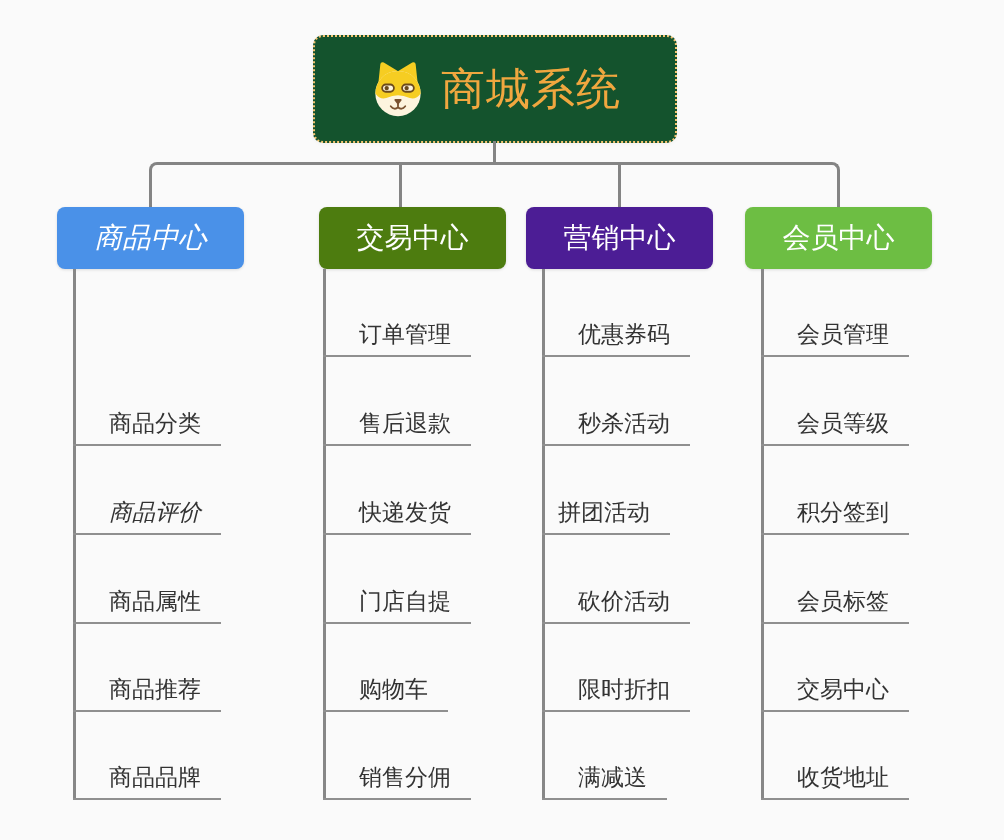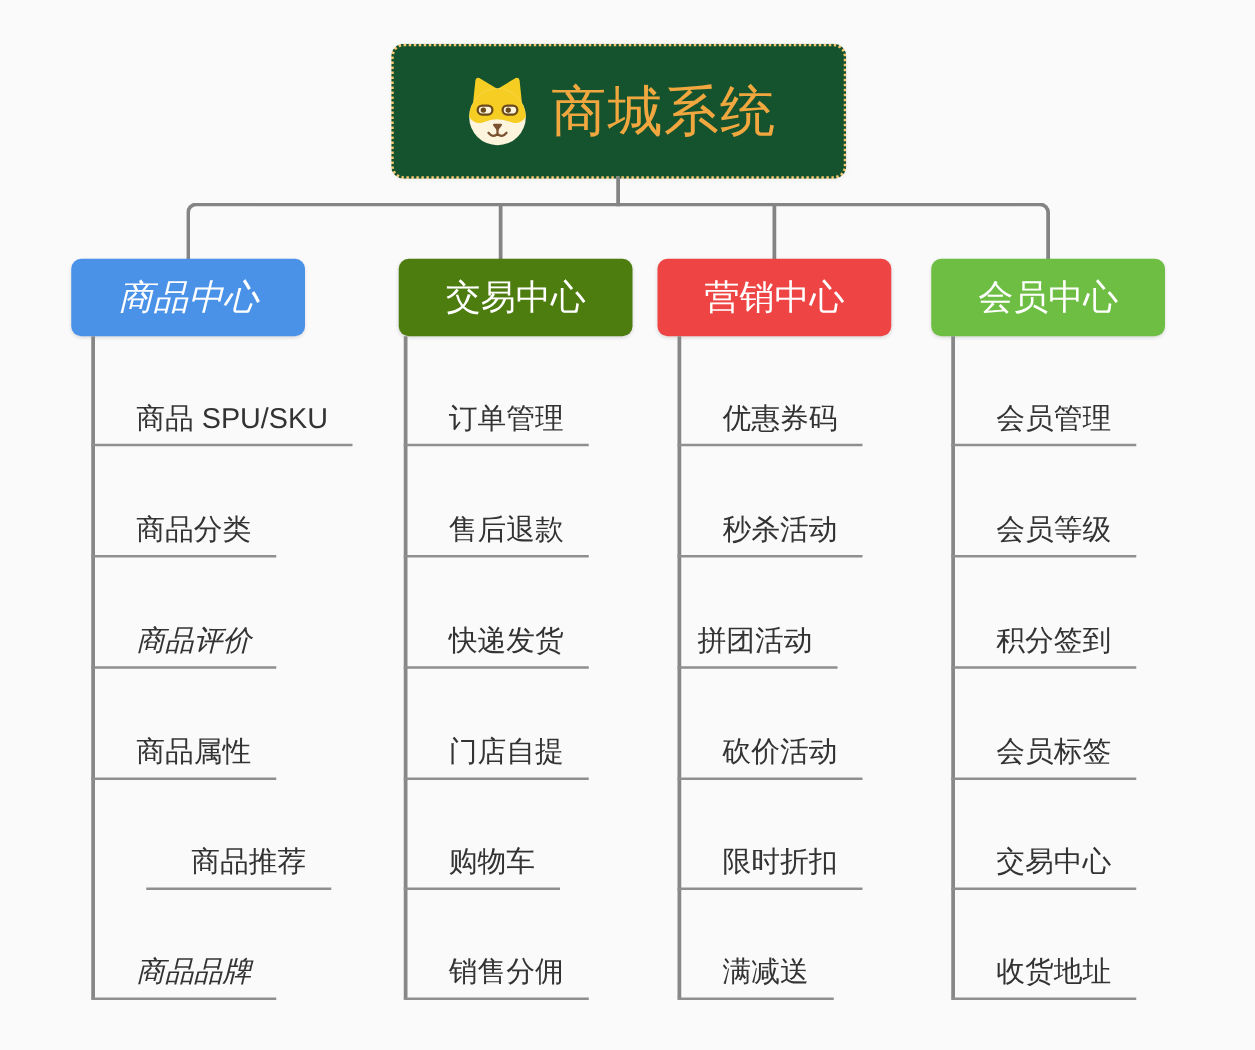--- a/index.html
+++ b/index.html
@@ -74,40 +74,39 @@
 <div class="bracket"></div>
 <div class="line mid-stem" style="left:399px;"></div>
 <div class="line mid-stem" style="left:618px;"></div>
 
 <div id="branches-layer">
     <div class="branch-node" style="left: 57px; background: rgb(74, 145, 232); font-style: italic;">
       <span>商品中心</span>
     </div>
     <div class="leaf-column" style="left: 73px;">
       <div class="column-line" style="height: 530px;"></div>
-      <div class="leaf" style="top: 42px;">商品 SPU/SKU</div>
       <div class="leaf" style="top: 131px;">商品分类</div>
       <div class="leaf" style="top: 220px; font-style: italic;">商品评价</div>
       <div class="leaf" style="top: 309px;">商品属性</div>
-      <div class="leaf" style="top: 397px; margin-left: 44px;">商品推荐</div>
-      <div class="leaf" style="top: 485px; font-style: italic;">商品品牌</div>
+      <div class="leaf" style="top: 397px;">商品推荐</div>
+      <div class="leaf" style="top: 485px;">商品品牌</div>
     </div>
     <div class="branch-node" style="left: 307px; background: #4d7c0f; margin-left: 12px;">
       <span>交易中心</span>
     </div>
     <div class="leaf-column" style="left: 323px;">
       <div class="column-line" style="height: 530px;"></div>
       <div class="leaf" style="top: 42px;">订单管理</div>
       <div class="leaf" style="top: 131px;">售后退款</div>
       <div class="leaf" style="top: 220px;">快递发货</div>
       <div class="leaf" style="top: 309px;">门店自提</div>
       <div class="leaf" style="top: 397px;">购物车</div>
       <div class="leaf" style="top: 485px;">销售分佣</div>
     </div>
-    <div class="branch-node" style="left: 526px; background: #ef4444;">
+    <div class="branch-node" style="left: 526px; background: #4c1d95;">
       <span>营销中心</span>
     </div>
     <div class="leaf-column" style="left: 542px;">
       <div class="column-line" style="height: 530px;"></div>
       <div class="leaf" style="top: 42px;">优惠券码</div>
       <div class="leaf" style="top: 131px;">秒杀活动</div>
       <div class="leaf" style="top: 220px; padding-left: 16px;">拼团活动</div>
       <div class="leaf" style="top: 309px;">砍价活动</div>
       <div class="leaf" style="top: 397px;">限时折扣</div>
       <div class="leaf" style="top: 485px;">满减送</div>

